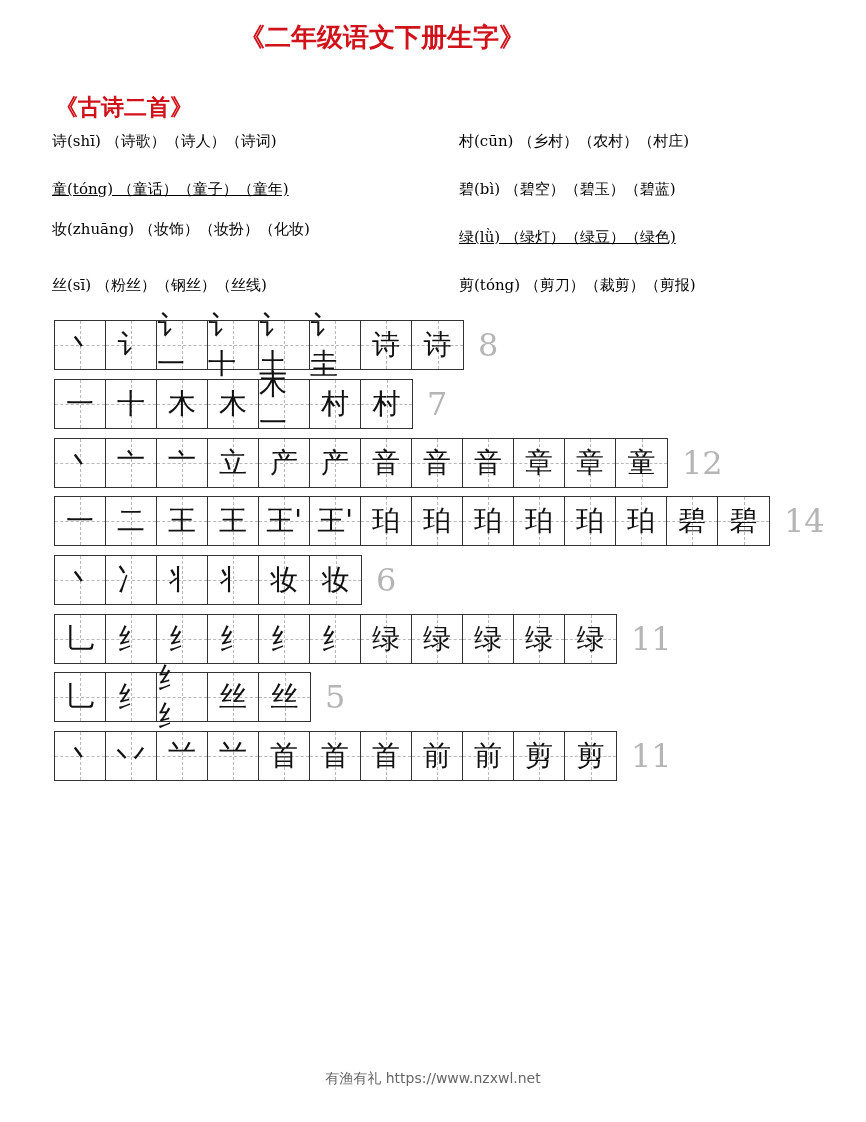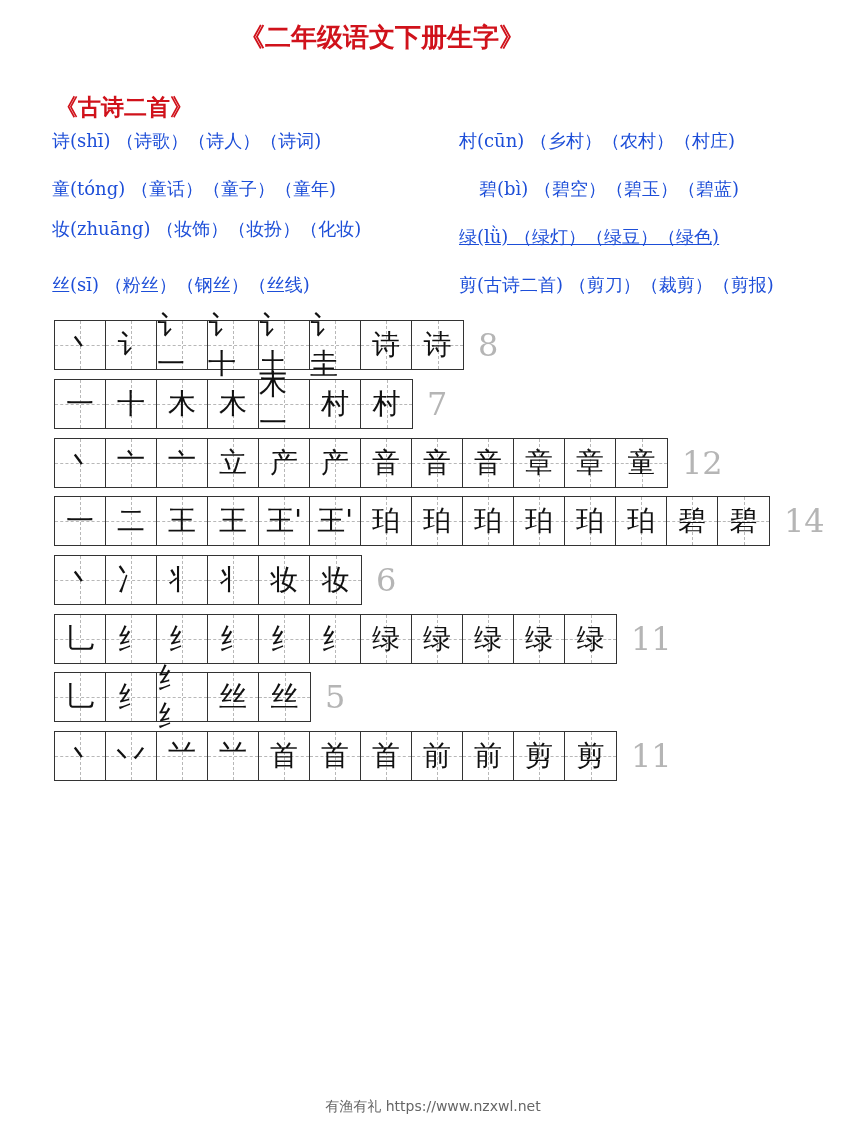--- a/index.html
+++ b/index.html
@@ -37,24 +37,24 @@
       color: #d0121b;
     }
     .vocab {
       position: absolute;
       top: 128px;
       left: 52px;
       width: 800px;
     }
     .vocab-row {
       position: absolute;
-      font-size: 18px;
+      font-size: 15px;
       line-height: 26px;
       white-space: nowrap;
-      color: #1d4ed8;
+      color: #000000;
     }
     .worksheet {
       position: absolute;
       top: 320px;
       left: 54px;
     }
     .stroke-row {
       position: absolute;
       left: 0;
       height: 50px;
@@ -101,44 +101,44 @@
     }
     .stroke-count {
       font-family: "DejaVu Serif", "Liberation Serif", serif;
       font-size: 32px;
       color: #b5b5b5;
       margin-left: 14px;
       line-height: 50px;
     }
     .footer {
       position: absolute;
-      top: 1098px;
+      top: 1070px;
       left: 0;
       width: 866px;
       text-align: center;
       font-family: "DejaVu Sans", "Liberation Sans", sans-serif;
       font-size: 14px;
       color: #666;
     }
   </style>
 </head>
 <body>
 
 <div class="page-title">《二年级语文下册生字》</div>
 <div class="section-title">《古诗二首》</div>
 
 <div class="vocab">
   <div class="vocab-row" style="top:0px;left:0px;">诗(shī) （诗歌）（诗人）（诗词)</div>
-  <div class="vocab-row" style="top:48px;left:0px;">童(tóng) （童话）（童子）（童年)</div>
+  <div class="vocab-row" style="top:48px;left:0px;text-decoration:underline;">童(tóng) （童话）（童子）（童年)</div>
   <div class="vocab-row" style="top:88px;left:0px;">妆(zhuāng) （妆饰）（妆扮）（化妆)</div>
   <div class="vocab-row" style="top:144px;left:0px;">丝(sī) （粉丝）（钢丝）（丝线)</div>
   <div class="vocab-row" style="top:0px;left:407px;">村(cūn) （乡村）（农村）（村庄)</div>
-  <div class="vocab-row" style="top:48px;left:407px;margin-left:20px;">碧(bì) （碧空）（碧玉）（碧蓝)</div>
+  <div class="vocab-row" style="top:48px;left:407px;">碧(bì) （碧空）（碧玉）（碧蓝)</div>
   <div class="vocab-row" style="top:96px;left:407px;text-decoration:underline;">绿(lǜ) （绿灯）（绿豆）（绿色)</div>
-  <div class="vocab-row" style="top:144px;left:407px;">剪(古诗二首) （剪刀）（裁剪）（剪报)</div>
+  <div class="vocab-row" style="top:144px;left:407px;">剪(tóng) （剪刀）（裁剪）（剪报)</div>
 </div>
 
 <div class="worksheet" id="worksheet">
     <div class="stroke-row" style="top: 0px;">
       <div class="cells">
         <div class="cell">
           <span>丶</span>
         </div>
         <div class="cell">
           <span>讠</span>

